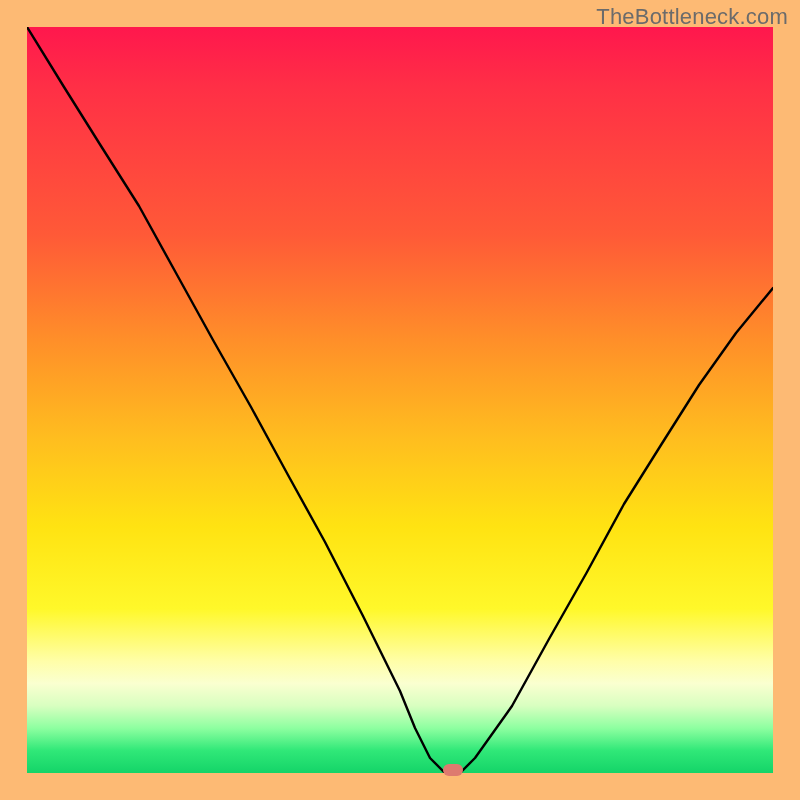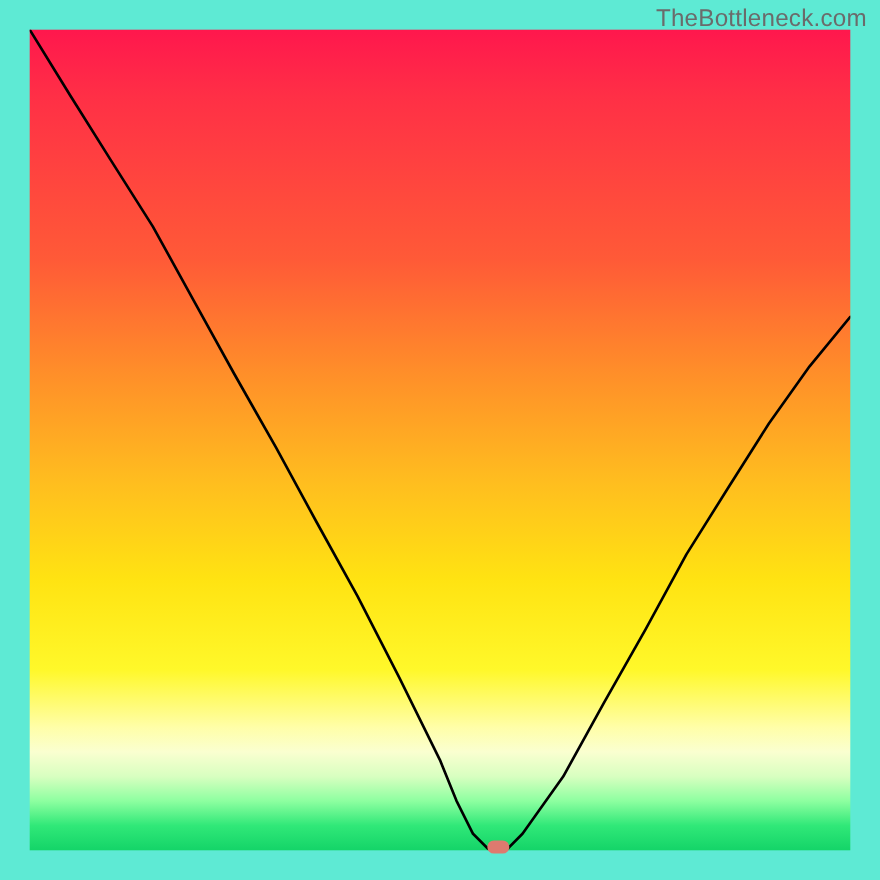--- a/index.html
+++ b/index.html
@@ -8,21 +8,21 @@
     width: 800px;
     height: 800px;
     overflow: hidden;
     background: #000;
     font-family: Arial, Helvetica, sans-serif;
   }
   .frame {
     position: relative;
     width: 800px;
     height: 800px;
-    background: #5eead4;
+    background: #fdba74;
   }
   .plot-area {
     position: absolute;
     left: 27px;
     top: 27px;
     width: 746px;
     height: 746px;
     
     background: linear-gradient(
       to bottom,

